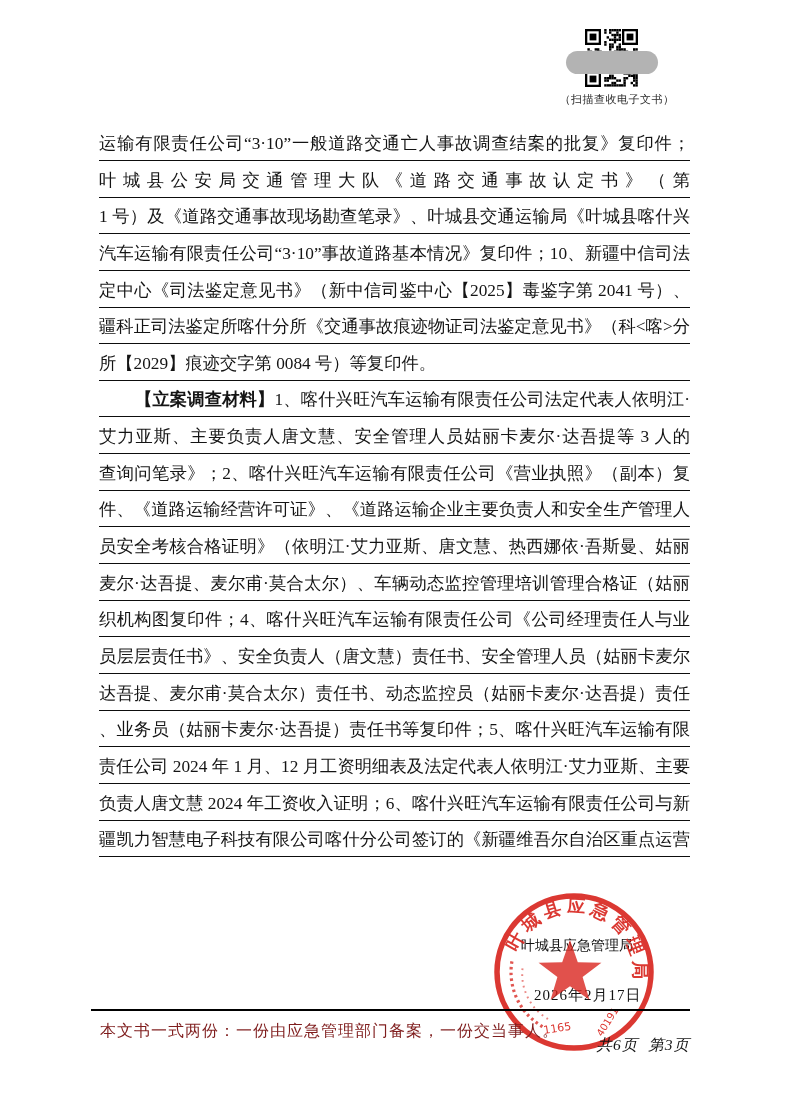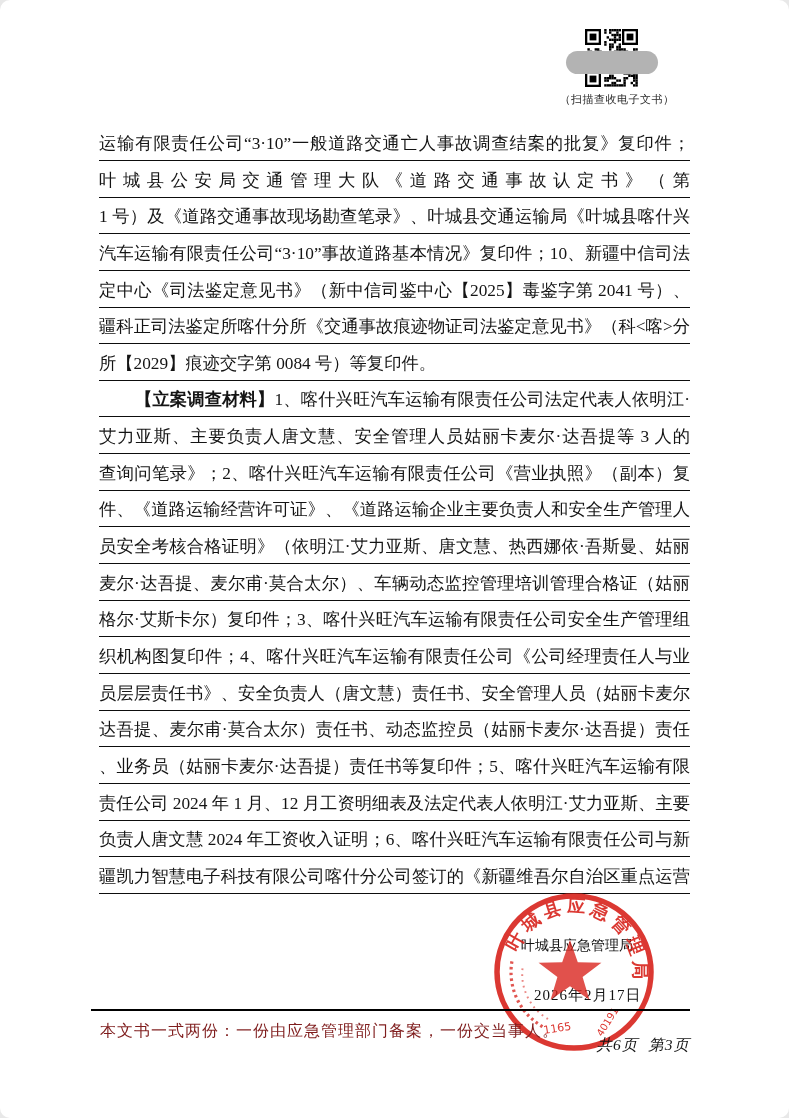--- a/index.html
+++ b/index.html
@@ -1,19 +1,19 @@
 <!DOCTYPE html>
 <html><head>
 <meta charset="utf-8">
 <style>
   html,body{margin:0;padding:0;background:#e8e8e8;}
   #page{
     position:relative;width:789px;height:1118px;background:#ffffff;
     font-family:"Liberation Serif","DejaVu Serif",serif;color:#1a1a1a;
-    overflow:hidden;margin:0 auto;border-radius:10px;
+    overflow:hidden;margin:0 auto;
   }
   
   #qr-wrap{position:absolute;left:585px;top:29px;width:53px;height:58px;}
   #qr-redact{
     position:absolute;left:566px;top:51px;width:92px;height:23px;
     background:#b3b3b3;border-radius:12px;
   }
   #qr-caption{
     position:absolute;left:552px;top:92px;width:130px;text-align:center;
     font-size:11px;color:#2b2b2b;letter-spacing:0.5px;white-space:nowrap;
@@ -288,23 +288,20 @@
       <div class="bline">
         <span class="txt">件、《道路运输经营许可证》、《道路运输企业主要负责人和安全生产管理人</span>
       </div>
       <div class="bline">
         <span class="txt">员安全考核合格证明》（依明江·艾力亚斯、唐文慧、热西娜依·吾斯曼、姑丽卡</span>
       </div>
       <div class="bline">
         <span class="txt">麦尔·达吾提、麦尔甫·莫合太尔）、车辆动态监控管理培训管理合格证（姑丽尼</span>
       </div>
       <div class="bline">
-        <span class="txt">格尔·艾斯卡尔）复印件；3、喀什兴旺汽车运输有限责任公司安全生产管理组</span>
-      </div>
-      <div class="bline">
         <span class="txt">织机构图复印件；4、喀什兴旺汽车运输有限责任公司《公司经理责任人与业务</span>
       </div>
       <div class="bline">
         <span class="txt">员层层责任书》、安全负责人（唐文慧）责任书、安全管理人员（姑丽卡麦尔·</span>
       </div>
       <div class="bline">
         <span class="txt">达吾提、麦尔甫·莫合太尔）责任书、动态监控员（姑丽卡麦尔·达吾提）责任书</span>
       </div>
       <div class="bline">
         <span class="txt">、业务员（姑丽卡麦尔·达吾提）责任书等复印件；5、喀什兴旺汽车运输有限</span>

